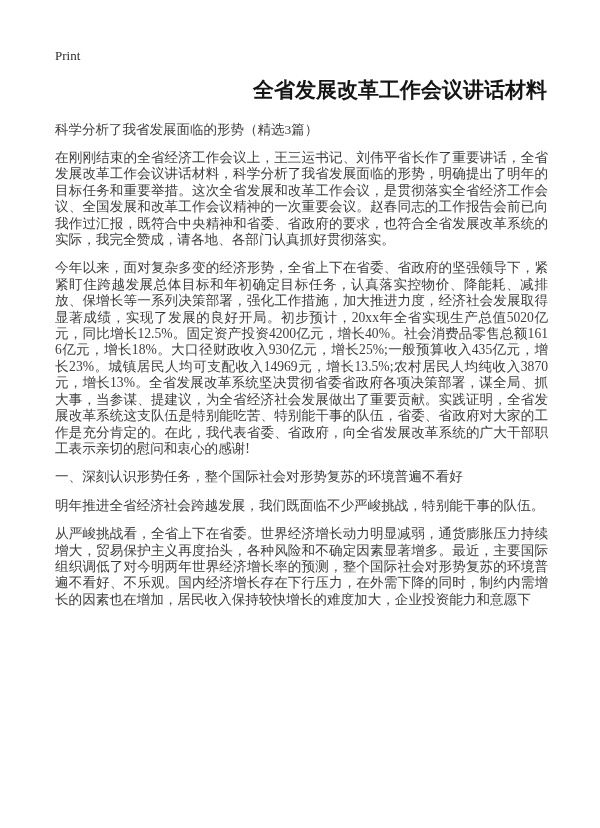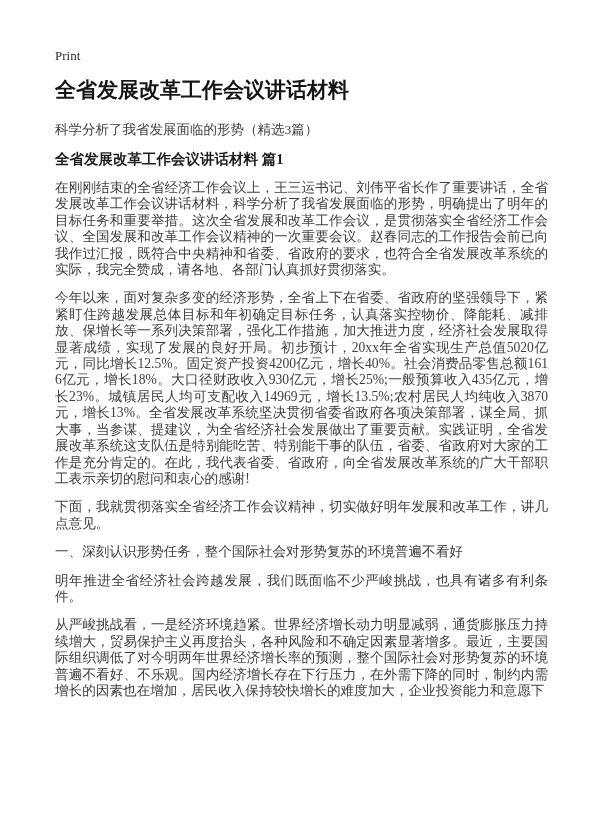--- a/index.html
+++ b/index.html
@@ -14,21 +14,21 @@
   .print {
     margin: 48px 0 0 55px;
     font-size: 13px;
     line-height: 15px;
     color: #2e2e2e;
     display: inline-block;
     cursor: pointer;
   }
   .title {
     margin: 13px 53px 0 55px;
-    text-align: left;
+    text-align: right;
     font-size: 21px;
     line-height: 26px;
     font-weight: 700;
     color: #151515;
   }
   .subtitle {
     margin: 18px 53px 0 55px;
     font-size: 13.5px;
     line-height: 17px;
     color: #3d3d3d;
@@ -56,23 +56,21 @@
 </head>
 <body>
 
 <div class="page">
   <div class="print">Print</div>
 
   <h1 class="title">全省发展改革工作会议讲话材料</h1>
 
   <div class="subtitle">科学分析了我省发展面临的形势（精选3篇）</div>
 
-  <h2 class="section-heading">全省发展改革工作会议讲话材料 篇1</h2>
 
   <div class="doc-body">
     <p class="para">在刚刚结束的全省经济工作会议上，王三运书记、刘伟平省长作了重要讲话，全省发展改革工作会议讲话材料，科学分析了我省发展面临的形势，明确提出了明年的目标任务和重要举措。这次全省发展和改革工作会议，是贯彻落实全省经济工作会议、全国发展和改革工作会议精神的一次重要会议。赵春同志的工作报告会前已向我作过汇报，既符合中央精神和省委、省政府的要求，也符合全省发展改革系统的实际，我完全赞成，请各地、各部门认真抓好贯彻落实。</p>
     <p class="para">今年以来，面对复杂多变的经济形势，全省上下在省委、省政府的坚强领导下，紧紧盯住跨越发展总体目标和年初确定目标任务，认真落实控物价、降能耗、减排放、保增长等一系列决策部署，强化工作措施，加大推进力度，经济社会发展取得显著成绩，实现了发展的良好开局。初步预计，20xx年全省实现生产总值5020亿元，同比增长12.5%。固定资产投资4200亿元，增长40%。社会消费品零售总额1616亿元，增长18%。大口径财政收入930亿元，增长25%;一般预算收入435亿元，增长23%。城镇居民人均可支配收入14969元，增长13.5%;农村居民人均纯收入3870元，增长13%。全省发展改革系统坚决贯彻省委省政府各项决策部署，谋全局、抓大事，当参谋、提建议，为全省经济社会发展做出了重要贡献。实践证明，全省发展改革系统这支队伍是特别能吃苦、特别能干事的队伍，省委、省政府对大家的工作是充分肯定的。在此，我代表省委、省政府，向全省发展改革系统的广大干部职工表示亲切的慰问和衷心的感谢!</p>
-    <p class="para">下面，我就贯彻落实全省经济工作会议精神，切实做好明年发展和改革工作，讲几点意见。</p>
     <p class="para">一、深刻认识形势任务，整个国际社会对形势复苏的环境普遍不看好</p>
-    <p class="para">明年推进全省经济社会跨越发展，我们既面临不少严峻挑战，也具有诸多有利条件。</p>
-    <p class="para">从严峻挑战看，一是经济环境趋紧。世界经济增长动力明显减弱，通货膨胀压力持续增大，贸易保护主义再度抬头，各种风险和不确定因素显著增多。最近，主要国际组织调低了对今明两年世界经济增长率的预测，整个国际社会对形势复苏的环境普遍不看好、不乐观。国内经济增长存在下行压力，在外需下降的同时，制约内需增长的因素也在增加，居民收入保持较快增长的难度加大，企业投资能力和意愿下</p>
+    <p class="para">明年推进全省经济社会跨越发展，我们既面临不少严峻挑战，特别能干事的队伍。</p>
+    <p class="para">从严峻挑战看，全省上下在省委。世界经济增长动力明显减弱，通货膨胀压力持续增大，贸易保护主义再度抬头，各种风险和不确定因素显著增多。最近，主要国际组织调低了对今明两年世界经济增长率的预测，整个国际社会对形势复苏的环境普遍不看好、不乐观。国内经济增长存在下行压力，在外需下降的同时，制约内需增长的因素也在增加，居民收入保持较快增长的难度加大，企业投资能力和意愿下</p>
   </div>
 </div>
 
 </body></html>

